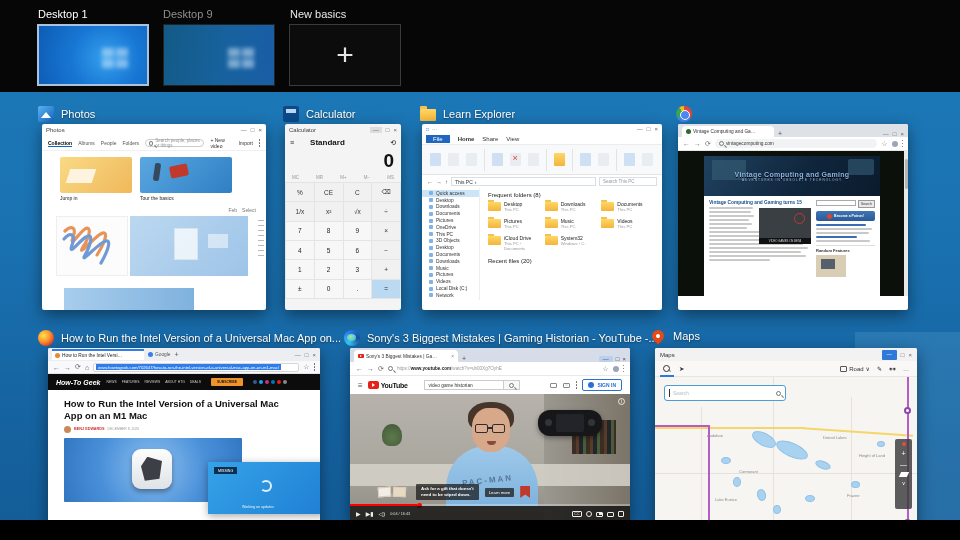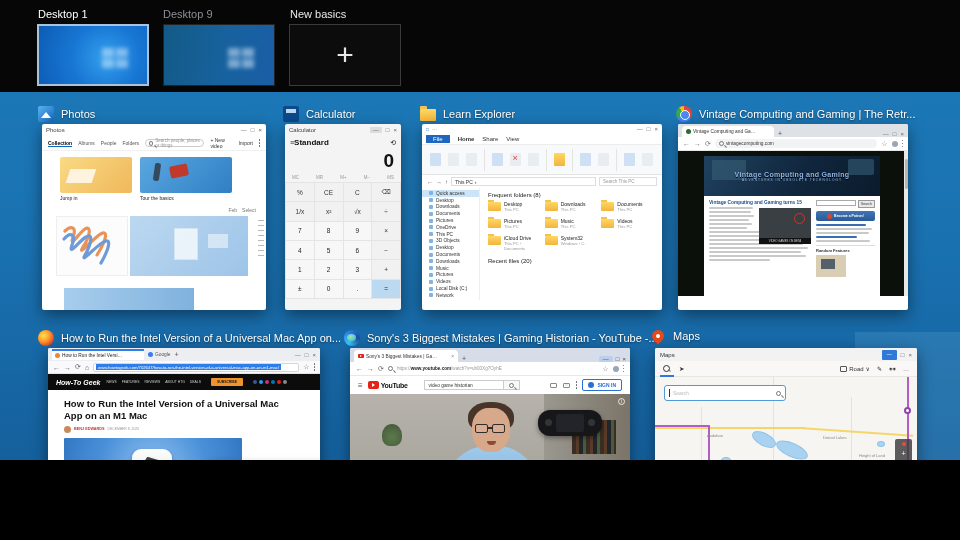--- a/index.html
+++ b/index.html
@@ -1,17 +1,17 @@
 <!DOCTYPE html>
 <html><head>
 <meta charset="utf-8">
 <style>
   html,body{margin:0;padding:0;background:#000;}
   *{box-sizing:border-box;font-family:"Liberation Sans",sans-serif;}
-  .screen{position:relative;width:960px;height:460px;overflow:hidden;background:#0f766e;}
+  .screen{position:relative;width:960px;height:520px;overflow:hidden;background:#0f766e;}
   
   .topbar{position:absolute;top:0;left:0;width:960px;height:92px;background:#060607;}
   .dt-label{position:absolute;top:8px;font-size:11px;color:#fff;}
   .dt-thumb{position:absolute;top:24px;width:112px;height:62px;cursor:pointer;}
   .dt1{left:37px;border:2px solid #a9c3dc;background:radial-gradient(circle at 62% 55%,#35a0ee 0%,#1877d4 45%,#0d5cb5 100%);}
   .dt2{left:163px;border:1px solid #222;background:linear-gradient(100deg,#135a86 0%,#17629e 55%,#1a5da6 100%);}
   .dtnew{left:289px;border:1px solid #3a3a3a;background:#0c0c0d;display:flex;align-items:center;justify-content:center;}
   .dtnew .plus{font-size:30px;font-weight:200;color:#e6e6e6;line-height:1;}
   .winlogo{position:absolute;left:58%;top:38%;width:26px;height:20px;display:grid;grid-template-columns:1fr 1fr;grid-template-rows:1fr 1fr;gap:2px;filter:blur(2px);opacity:.55;}
   .winlogo div{background:#cfe6fa;}
@@ -64,21 +64,21 @@
   .ph-meta{display:flex;justify-content:flex-end;gap:5px;padding:4px 10px 1px;font-size:5px;color:#777;}
   .ph-grid{display:flex;gap:2px;padding:2px 8px 0 14px;}
   .ph-img1{width:72px;height:60px;background:#fcfcfc;border:1px solid #eee;}
   .ph-img2{width:118px;height:60px;background:linear-gradient(135deg,#bcd8f0,#9dc4e8);position:relative;}
   .ph-img2:after{content:"";position:absolute;left:44px;top:12px;width:22px;height:30px;background:rgba(255,255,255,.75);border:1px solid #d5e5f2;}
   .ph-img2:before{content:"";position:absolute;left:78px;top:18px;width:20px;height:14px;background:rgba(255,255,255,.5);}
   .ph-img3{position:absolute;left:22px;bottom:0;width:130px;height:22px;background:linear-gradient(90deg,#a8cdec,#7fb2de);}
   .ph-timeline{position:absolute;right:2px;top:96px;display:flex;flex-direction:column;gap:4px;}
   .ph-timeline i{width:6px;height:1px;background:#bbb;}
   
-  .calc-menu{display:flex;align-items:center;gap:0;height:13px;padding:0 5px;}
+  .calc-menu{display:flex;align-items:center;gap:16px;height:13px;padding:0 5px;}
   .calc-menu .m{font-size:7px;color:#222;}
   .calc-mode{font-size:8px;font-weight:bold;color:#111;}
   .calc-disp{text-align:right;font-size:19px;font-weight:600;color:#111;padding:2px 7px 0;line-height:1.1;}
   .calc-mem{display:flex;justify-content:space-between;padding:3px 7px 2px;font-size:4.5px;color:#9a9a9a;}
   .calc-grid{display:grid;grid-template-columns:repeat(4,1fr);grid-auto-rows:1fr;gap:1px;background:#e4e4e4;padding:1px;height:117px;}
   .calc-grid .k{background:#f7f7f7;display:flex;align-items:center;justify-content:center;font-size:6.5px;color:#222;}
   .calc-grid .k.fn{background:#f1f1f1;color:#333;}
   .calc-grid .k.eq{background:#bcd9f2;}
   
   .fe-qat{display:flex;gap:3px;align-items:center;height:10px;padding:0 4px;font-size:5px;color:#1f6ac2;}
@@ -579,21 +579,20 @@
               </span>
             </div>
         </div>
         <div class="fe-sect" style="margin-top:7px;">Recent files (20)</div>
       </div>
     </div>
   </div>
 
   <div class="win-h" style="left:676px;top:106px;">
     <span class="ic16 ic-chrome"></span>
-    <span>Vintage Computing and Gaming | The Retr...</span>
   </div>
   <div class="win" style="left:678px;top:124px;width:230px;height:186px;">
     <div class="cr-tabs">
       <span class="cr-tab">
           <span class="cr-dot"></span>
           <span>Vintage Computing and Ga…</span>
         </span>
       <span class="cr-plus">+</span>
       <span class="wc">
         <span>—</span>

